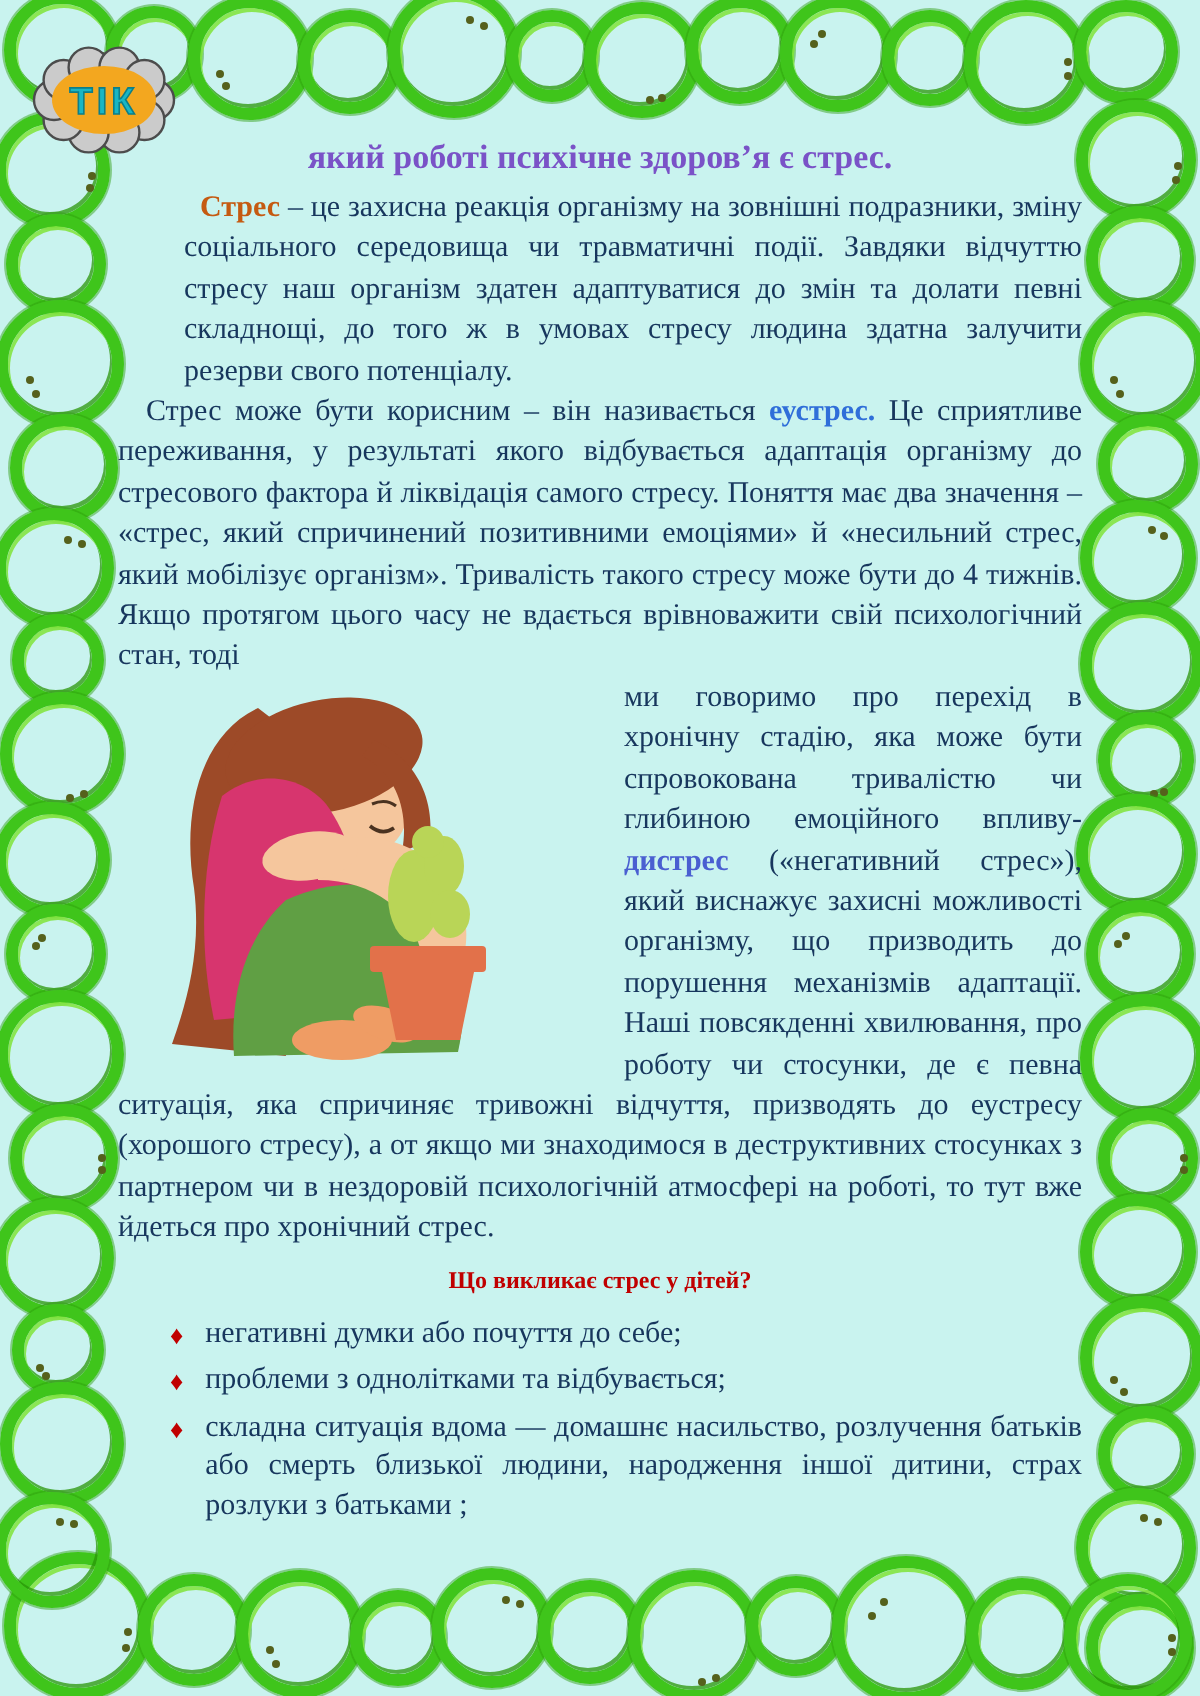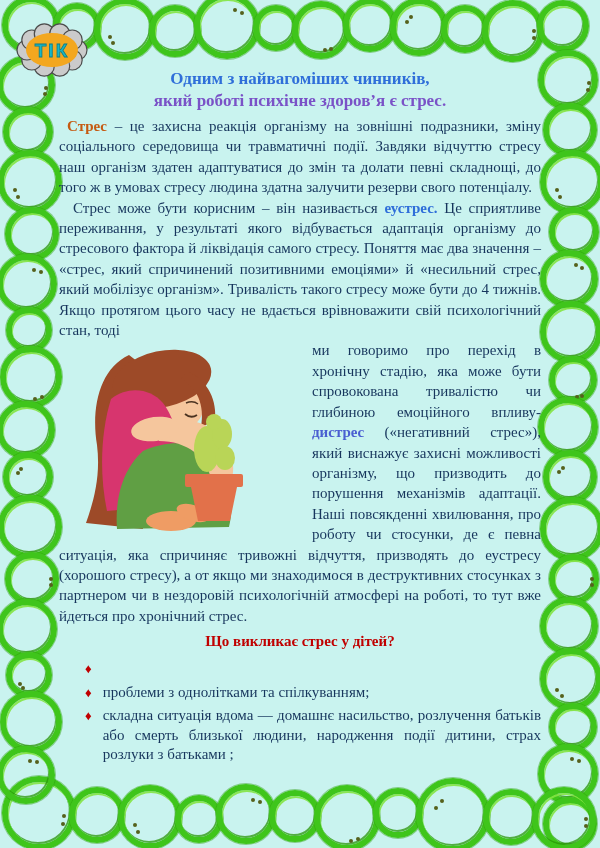--- a/index.html
+++ b/index.html
@@ -20,25 +20,25 @@
   .logo{position:absolute;left:13px;top:21px;width:78px;height:60px;z-index:6;}
   .content{
     position:absolute;left:59px;top:68px;width:482px;z-index:3;
     color:#17365d;font-size:15px;line-height:20.4px;text-align:justify;
   }
   .title{text-align:center;font-weight:bold;font-size:17px;line-height:22px;margin:0 0 4px 0;}
   .title .l1{color:#2f6ed9;}
   .title .l2{color:#7a52c7;}
   p{margin:0;}
   .indent{text-indent:14px;}
-  .small-indent{text-indent:8px;}
+  .small-indent{text-indent:8px;margin-left:33px;}
   .lead{font-weight:bold;}
   .term{font-weight:bold;}
   .illu{float:left;width:243px;height:196px;margin:3px 10px 2px 0;}
-  .section-heading{text-align:center;font-weight:bold;font-size:15px;line-height:24px;margin:3px 0 2px 0;}
+  .section-heading{text-align:center;font-weight:bold;font-size:12px;line-height:24px;margin:3px 0 2px 0;}
   .bullets{margin:6px 0 0 26px;}
   .bullet-row{display:flex;gap:11px;margin-bottom:4px;line-height:19.5px;}
   .diamond{font-size:13px;line-height:19.5px;flex:0 0 auto;}
   .bullet-text{text-align:justify;}
   .clearfix::after{content:"";display:block;clear:both;}
 </style>
 </head>
 <body>
 
 <div id="rings">
@@ -197,21 +197,20 @@
         <circle cx="59.2" cy="19.0" r="10" fill="#cbcbcb" stroke="#4c4c4c" stroke-width="1.2"></circle>
       </g>
     <ellipse cx="39" cy="29" rx="26" ry="17" fill="#f3a71f"></ellipse>
     <text x="39" y="36" text-anchor="middle" font-family="Liberation Sans, sans-serif" font-size="19" font-weight="bold" fill="#19b6c4" stroke="#0d7e88" stroke-width="0.8" letter-spacing="2">ТІК</text>
   </svg>
 </div>
 
 <div class="content">
 
   <div class="title">
-    <div class="l1">Одним з найвагоміших чинників,</div>
     <div class="l2">який роботі психічне здоров’я є стрес.</div>
   </div>
 
   <p class="small-indent"><span class="lead" style="color: rgb(197, 90, 17);">Стрес</span><span> – це захисна реакція організму на зовнішні подразники, зміну соціального середовища чи травматичні події. Завдяки відчуттю стресу наш організм здатен адаптуватися до змін та долати певні складнощі, до того ж в умовах стресу людина здатна залучити резерви свого потенціалу.</span></p>
 
   <p class="indent"><span>Стрес може бути корисним – він називається </span><span class="term" style="color: rgb(47, 110, 217);">еустрес.</span><span> Це сприятливе переживання, у результаті якого відбувається адаптація організму до стресового фактора й ліквідація самого стресу. Поняття має два значення – «стрес, який спричинений позитивними емоціями» й «несильний стрес, який мобілізує організм». Тривалість такого стресу може бути до 4 тижнів. Якщо протягом цього часу не вдається врівноважити свій психологічний стан, тоді</span></p>
 
   <div class="clearfix">
     <svg class="illu" viewBox="0 0 243 196">
 
@@ -246,27 +245,28 @@
     <p><span>ми говоримо про перехід в хронічну стадію, яка може бути спровокована тривалістю чи глибиною емоційного впливу- </span><span class="term" style="color: rgb(74, 95, 209);">дистрес</span><span> («негативний стрес»), який виснажує захисні можливості організму, що призводить до порушення механізмів адаптації. Наші повсякденні хвилювання, про роботу чи стосунки, де є певна ситуація, яка спричиняє тривожні відчуття, призводять до еустресу (хорошого стресу), а от якщо ми знаходимося в деструктивних стосунках з партнером чи в нездоровій психологічній атмосфері на роботі, то тут вже йдеться про хронічний стрес.</span></p>
   </div>
 
   <div class="section-heading" style="color: rgb(192, 0, 0);">Що викликає стрес у дітей?</div>
 
 
   <div class="bullets">
 
       <div class="bullet-row">
         <span class="diamond" style="color: rgb(192, 0, 0);">♦</span>
+        <span class="bullet-text">негативні думки або почуття до себе;</span>
       </div>
 
       <div class="bullet-row">
         <span class="diamond" style="color: rgb(192, 0, 0);">♦</span>
-        <span class="bullet-text">проблеми з однолітками та спілкуванням;</span>
+        <span class="bullet-text">проблеми з однолітками та відбувається;</span>
       </div>
 
       <div class="bullet-row">
         <span class="diamond" style="color: rgb(192, 0, 0);">♦</span>
-        <span class="bullet-text">складна ситуація вдома — домашнє насильство, розлучення батьків або смерть близької людини, народження події дитини, страх розлуки з батьками ;</span>
+        <span class="bullet-text">складна ситуація вдома — домашнє насильство, розлучення батьків або смерть близької людини, народження іншої дитини, страх розлуки з батьками ;</span>
       </div>
 
     </div>
 
 </div>
 
 </body></html>

